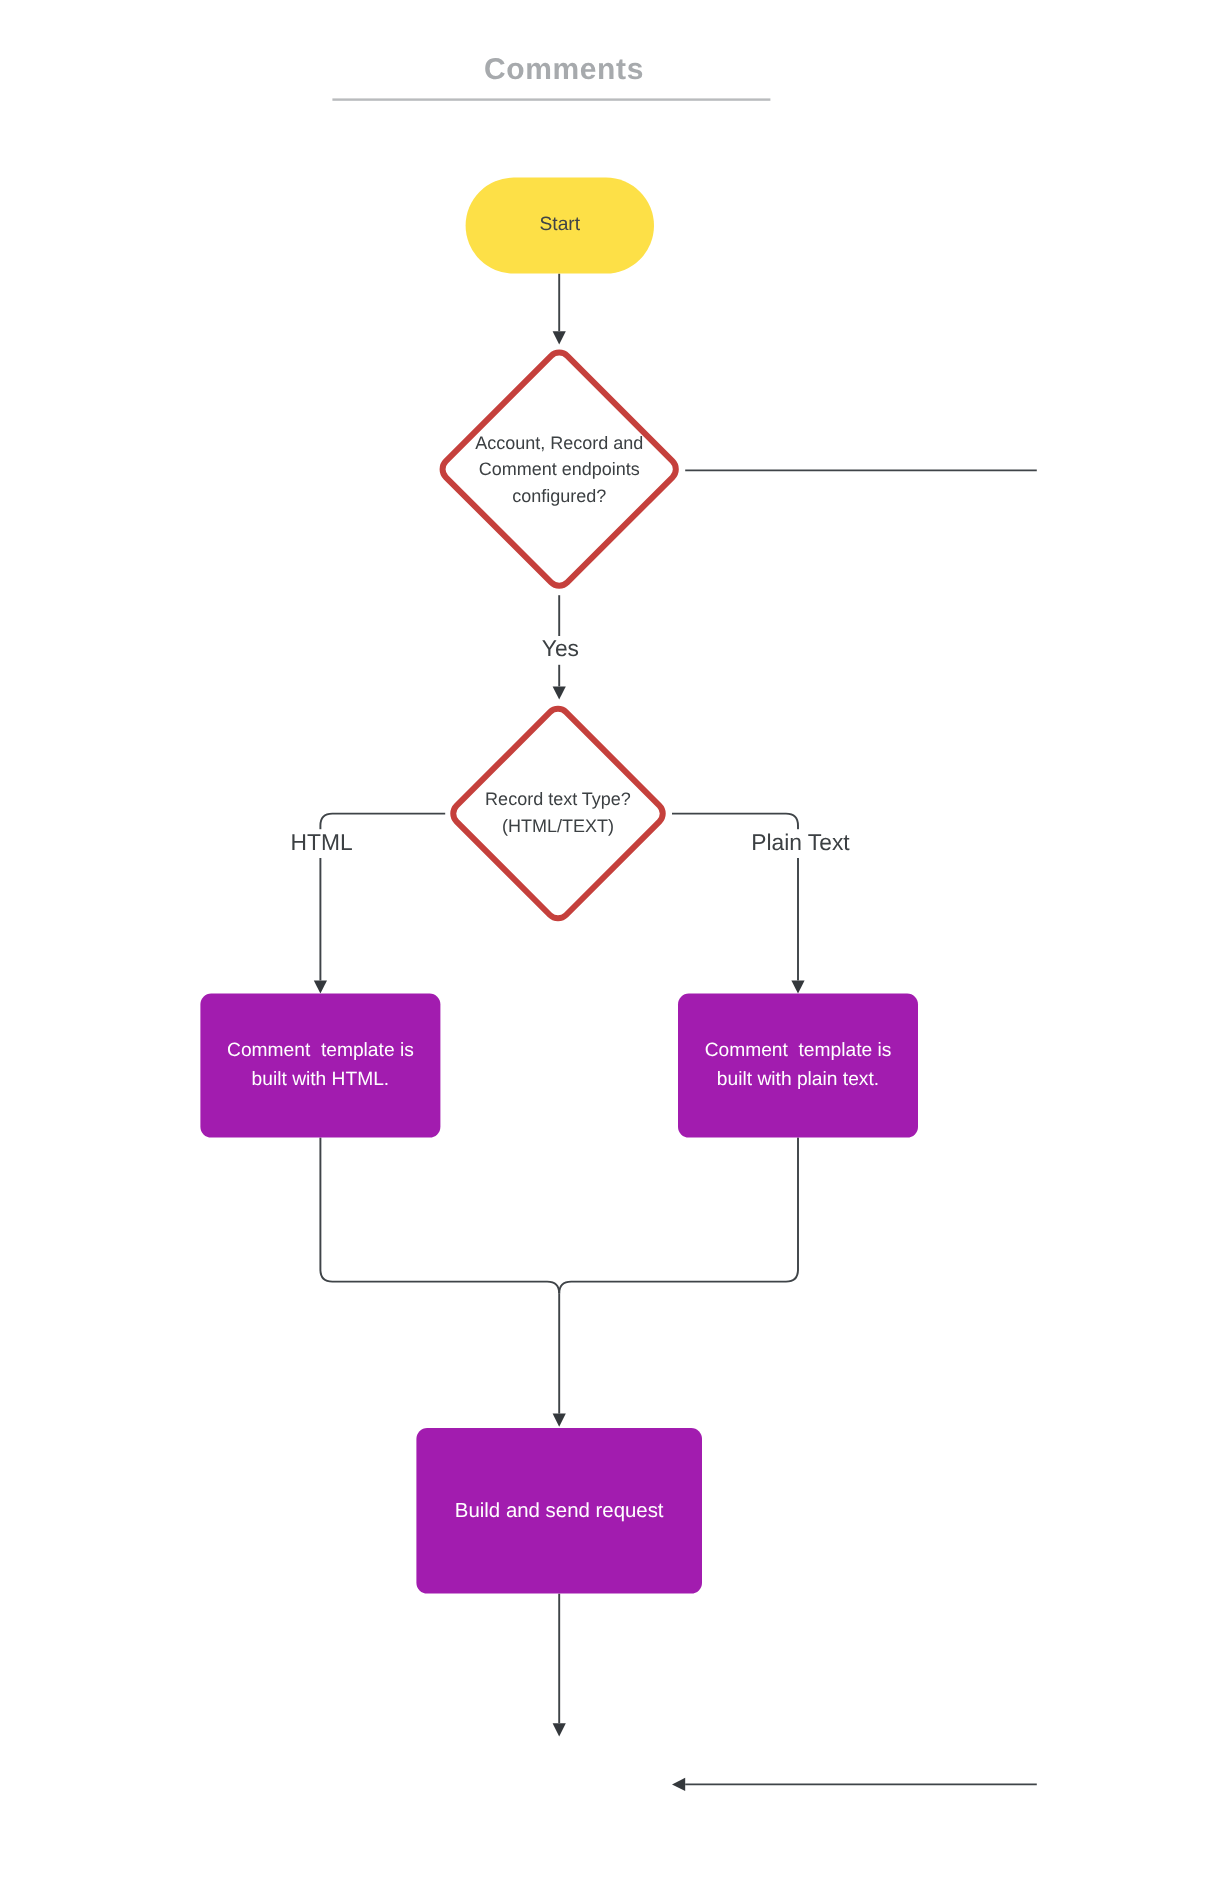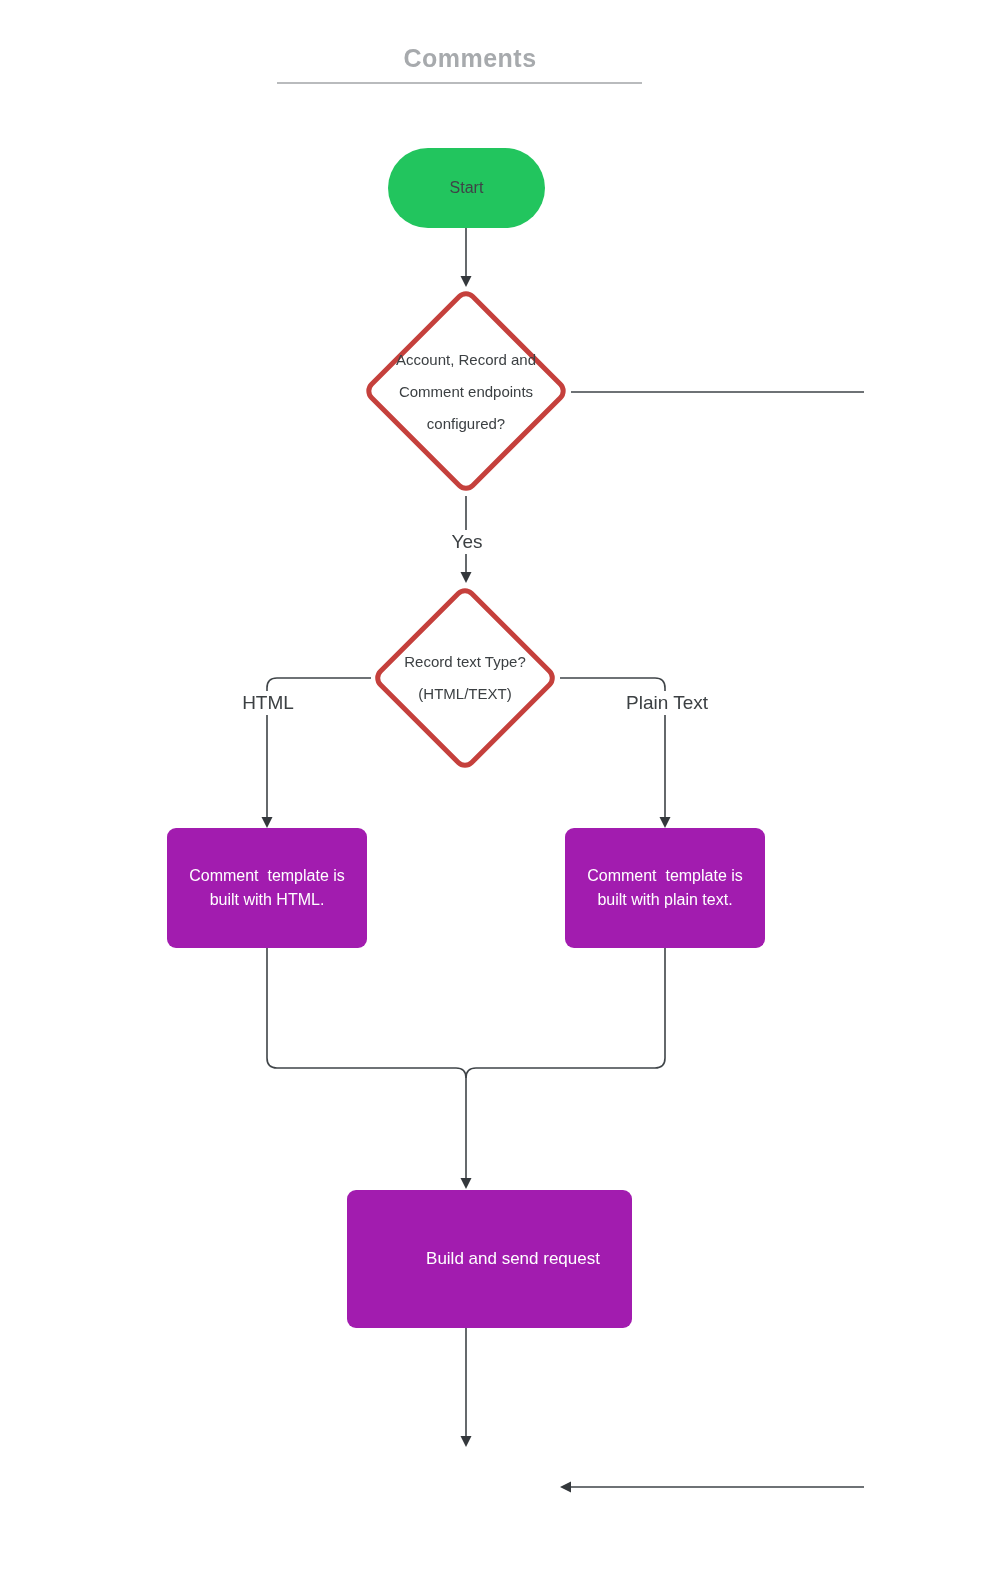--- a/index.html
+++ b/index.html
@@ -14,50 +14,50 @@
   .diagram-title{
     position:absolute;left:270px;top:44px;width:400px;text-align:center;
     font-size:25px;font-weight:bold;color:#a7aaad;letter-spacing:0.5px;z-index:2;
   }
   .title-underline{
     position:absolute;left:277px;top:82px;width:365px;height:0;
     border-top:2px solid #b9bbbd;z-index:2;
   }
 
   .pill{
-    position:absolute;background:#22c55e;border-radius:41px;
+    position:absolute;background:#fde047;border-radius:41px;
     display:flex;align-items:center;justify-content:center;
     color:#3f4347;font-size:16px;z-index:2;
   }
   .pill.start{left:388px;top:148px;width:157px;height:80px;}
   .pill.end{left:375px;top:1448px;width:182px;height:82px;}
 
   .diamond-shape{
     position:absolute;background:#ffffff;border:5px solid #c5403c;
     border-radius:12px;transform:rotate(45deg);box-sizing:border-box;z-index:2;
   }
   .diamond-shape.d1{left:392px;top:317px;width:148px;height:148px;}
   .diamond-shape.d2{left:398px;top:611px;width:134px;height:134px;}
 
   .diamond-text{
     position:absolute;display:flex;align-items:center;justify-content:center;
-    text-align:center;color:#3c4043;font-size:15px;line-height:32px;
+    text-align:center;color:#3c4043;font-size:15px;line-height:22px;
     white-space:pre-line;z-index:3;
   }
   .diamond-text.t1{left:366px;top:352px;width:200px;height:80px;}
   .diamond-text.t2{left:355px;top:654px;width:220px;height:48px;}
 
   .process{
     position:absolute;background:#a21caf;border-radius:9px;
     display:flex;align-items:center;justify-content:center;text-align:center;
     color:#ffffff;font-size:16px;line-height:24px;white-space:pre-line;z-index:2;
   }
   .process.left{left:167px;top:828px;width:200px;height:120px;}
   .process.right{left:565px;top:828px;width:200px;height:120px;}
-  .process.build{left:347px;top:1190px;width:238px;height:138px;font-size:17px;padding-left:47px;}
+  .process.build{left:347px;top:1190px;width:238px;height:138px;font-size:17px;}
 
   .edge-label{
     position:absolute;background:#ffffff;color:#3c4043;font-size:19px;
     padding:1px 4px;z-index:4;transform:translate(-50%,-50%);white-space:nowrap;
   }
   .edge-label.yes{left:467px;top:542px;}
   .edge-label.html{left:268px;top:703px;}
   .edge-label.plain{left:667px;top:703px;}
   .edge-label.no{left:952px;top:949px;margin-left:11px;}
 </style>

